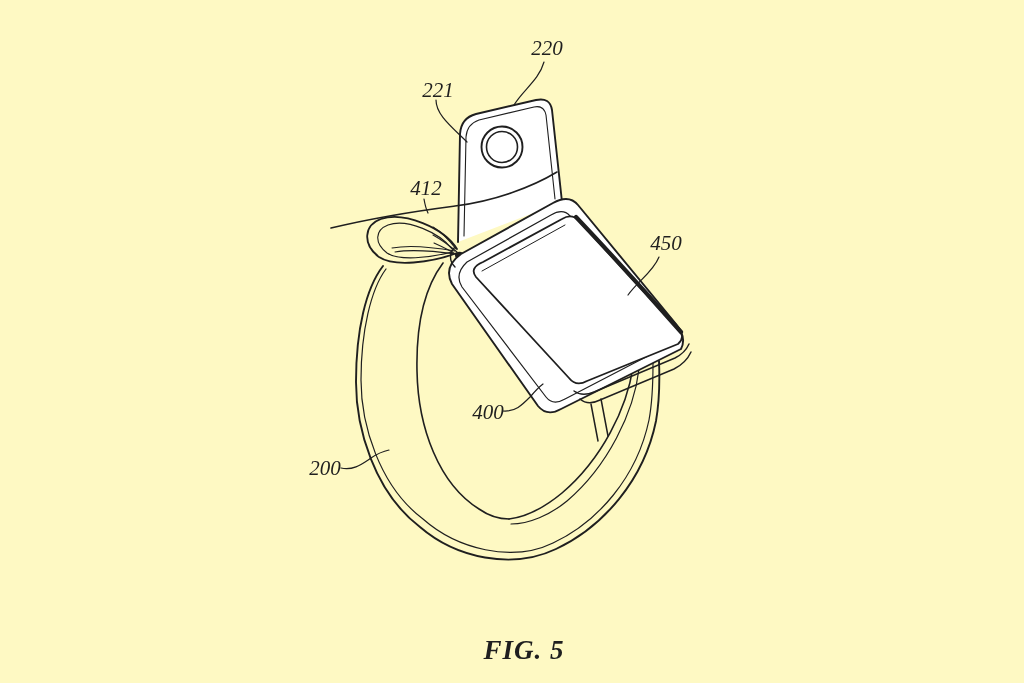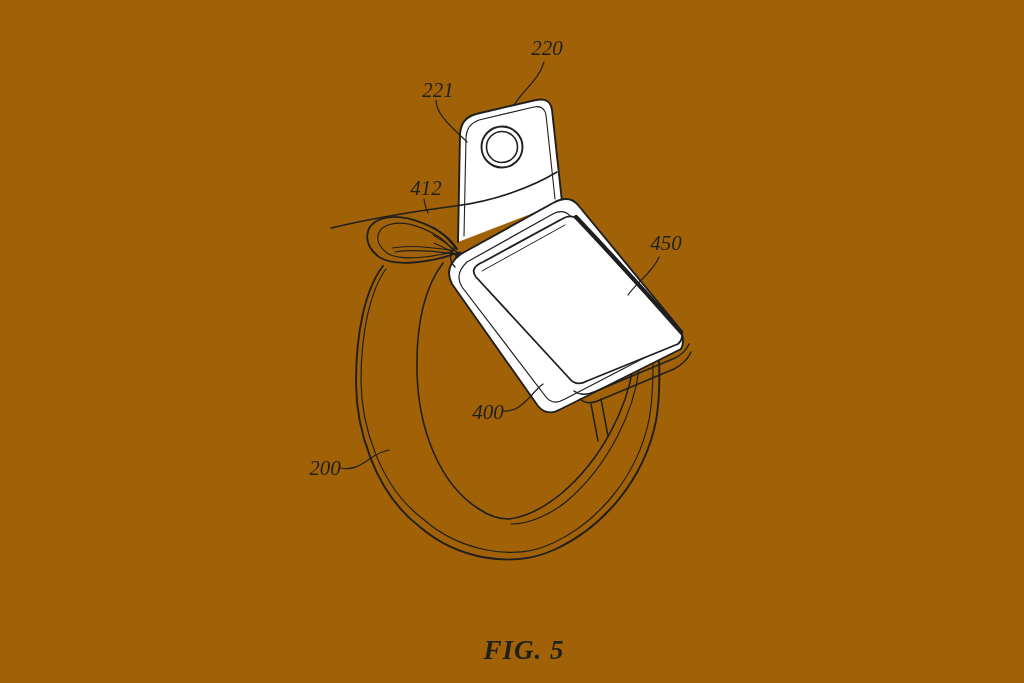--- a/index.html
+++ b/index.html
@@ -1,16 +1,16 @@
 <!DOCTYPE html>
 <html><head>
 <meta charset="utf-8">
 <style>
   html,body{margin:0;padding:0;background:#ffffff;}
-  .canvas{position:relative;width:1024px;height:683px;background:#a16207;overflow:hidden;
+  .canvas{position:relative;width:1024px;height:683px;background:#fef9c3;overflow:hidden;
           font-family:"Liberation Serif",serif;}
   svg{position:absolute;inset:0;display:block;}
   .lbl{font-family:"Liberation Serif",serif;font-style:italic;font-size:21px;}
   .caption{font-family:"Liberation Serif",serif;font-style:italic;font-weight:bold;
            font-size:27px;letter-spacing:1px;}
   path,ellipse,circle,line{vector-effect:none;}
 </style>
 </head>
 <body>
 

